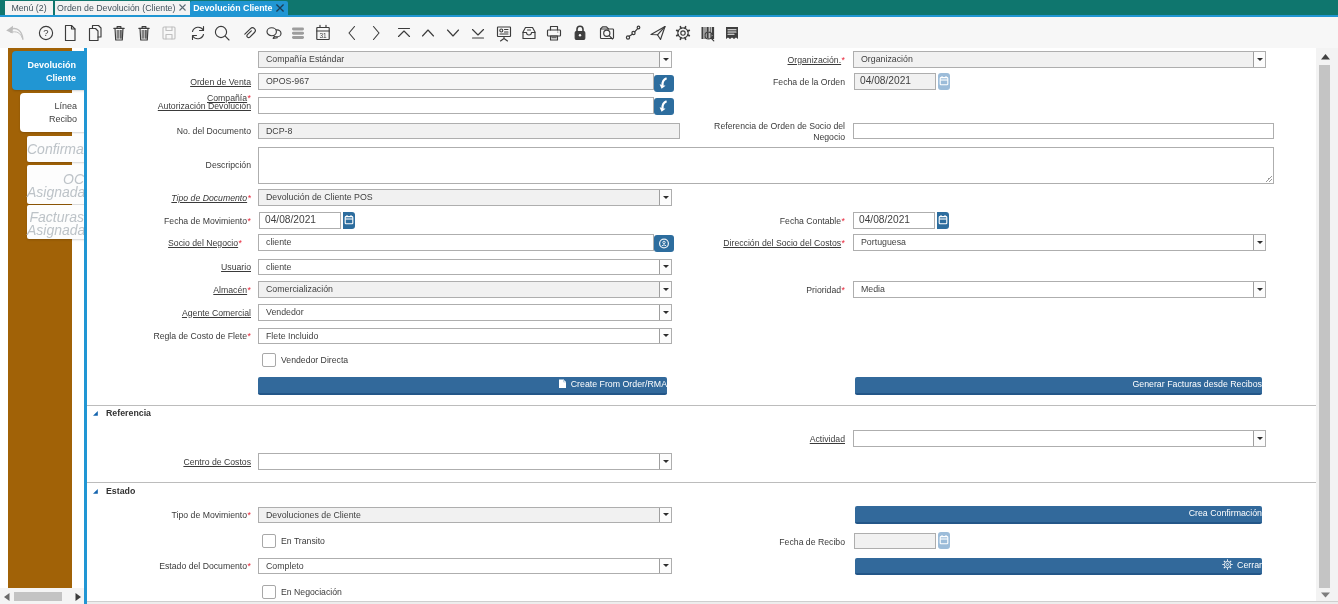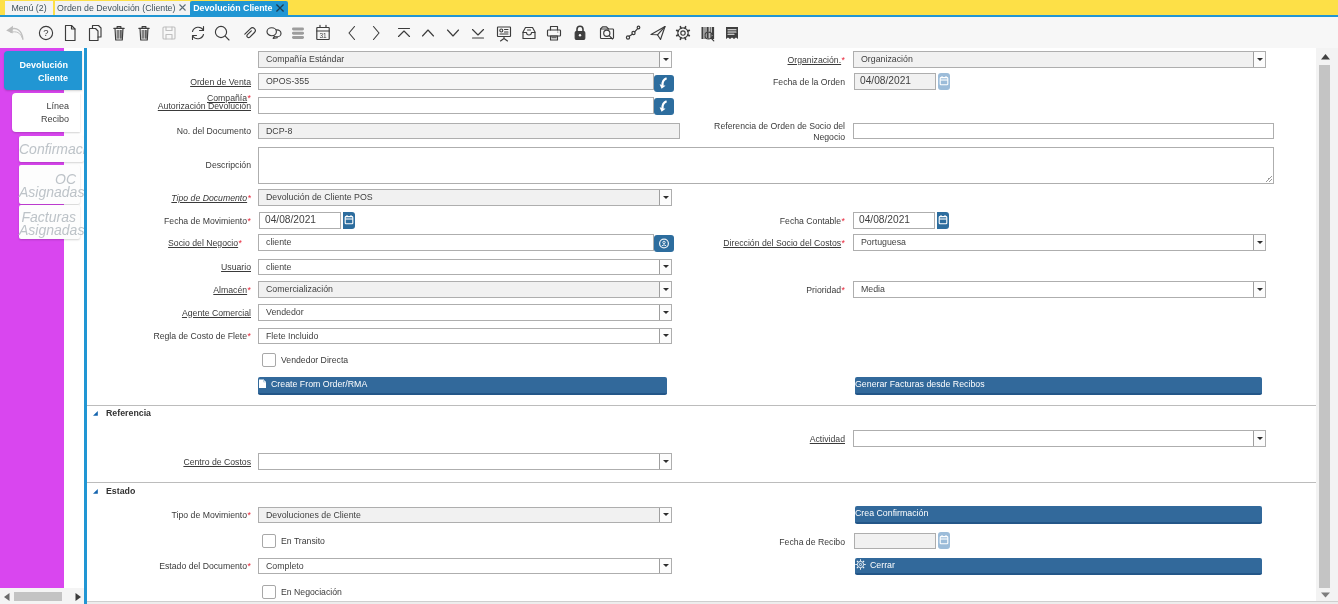--- a/index.html
+++ b/index.html
@@ -1,21 +1,21 @@
 <!DOCTYPE html>
 <html><head><meta charset="utf-8"><style>
 *{margin:0;padding:0;box-sizing:border-box}
 html,body{width:1338px;height:604px;overflow:hidden;background:#fff;
  font-family:"Liberation Sans",sans-serif;}
 .a{position:absolute}
-.tabbar{left:0;top:0;width:1338px;height:17px;background:#fde047;border-bottom:2px solid #2196d3}
+.tabbar{left:0;top:0;width:1338px;height:17px;background:#0f766e;border-bottom:2px solid #2196d3}
 .ttab{position:absolute;top:1px;height:14px;background:#f3f3f3;color:#41525c;font-size:8.8px;line-height:14px;text-align:center}
 .ttab.on{background:#2196d3;color:#fff;font-weight:bold;border-radius:2px 2px 0 0}
 .toolbar{left:0;top:17px;width:1338px;height:30.5px;background:#f7f7f7}
-.sidebar{left:0;top:47.5px;width:64px;height:540.5px;background:#d946ef}
+.sidebar{left:8px;top:47.5px;width:64px;height:540.5px;background:#a16207}
 .stab{position:absolute;left:12px;width:68px;background:#fff;border-radius:4px 0 0 4px;
  font-size:9px;color:#3f3f3f;text-align:right;padding:5px 11px 0 0;line-height:13px;
  box-shadow:0 1px 2px rgba(0,0,0,0.18)}
 .stab.on{left:3.8px;width:78.2px;background:#2196d3;color:#fff;font-weight:bold;padding-right:14px}
 .stab.dis{left:19px;width:61px;background:#fdfdfd;color:#bdc3c8;font-style:italic;
  font-size:14px;border-radius:2px;padding-right:4px}
 .blueline{left:84px;top:47.5px;width:2.5px;height:556.5px;background:#2196d3}
 .content{left:86.5px;top:47.5px;width:1229.5px;height:553px;background:#fff}
 .vscroll{left:1316px;top:47.5px;width:22px;height:556.5px;background:#f3f3f3}
 .vthumb{position:absolute;left:3px;top:17px;width:11px;height:523px;background:#c4c4c4}
@@ -29,21 +29,21 @@
  color:#3f3f3f;line-height:14px;padding-left:7px;white-space:nowrap;overflow:hidden}
 .gray{background:#f1f1f1}
 .lgray{background:#f6f6f6}
 .combo .arw{position:absolute;right:0;top:0;width:12px;height:14.5px;border-left:1px solid #9f9f9f;background:#fcfcfc}
 .combo .arw:after{content:"";position:absolute;left:2.5px;top:5.5px;border:3.2px solid transparent;border-top:3.4px solid #2e2e2e}
 .dt{font-size:10.2px;line-height:14px;padding-left:5px}
 .dbtn{position:absolute;width:12.5px;height:17px;background:#2d6d9e;border-radius:0 3px 3px 0}
 .dbtn.lt{background:#9cbcd9;border-radius:3px}
 .zbtn{position:absolute;width:20px;height:17px;background:#2d6d9e;border-radius:3px}
 .bb{position:absolute;height:17.5px;background:#32699b;border-bottom:2px solid #235688;border-radius:2px;
- color:#fff;font-size:8.8px;text-align:left;line-height:15.5px;white-space:nowrap}
+ color:#fff;font-size:8.8px;text-align:right;line-height:15.5px;white-space:nowrap}
 .ck{position:absolute;width:13.5px;height:14px;border:1px solid #a8a8a8;border-radius:2px;background:#fff}
 .cklb{position:absolute;font-size:8.7px;color:#3a3a3a;line-height:13px}
 .grule{position:absolute;left:87px;width:1229px;height:1px;background:#bcbcbc}
 .ghead{position:absolute;font-size:8.8px;font-weight:bold;color:#333;line-height:10px}
 .tx{position:absolute;border:1px solid #aeaeae;background:#fff}
 .tx:after{content:"";position:absolute;right:1px;bottom:1px;width:7px;height:7px;
  background:linear-gradient(135deg,transparent 50%,#9a9a9a 50%,#9a9a9a 58%,transparent 58%,transparent 72%,#9a9a9a 72%,#9a9a9a 80%,transparent 80%)}
 .ic{position:absolute;top:23px;width:20px;height:20px}
 </style></head><body>
 <div class="a tabbar">
@@ -82,21 +82,21 @@
     <svg class="a" style="left:4.5px;top:544.5px" width="9" height="6">
       <polygon points="0,0.5 9,0.5 4.5,5.5" fill="#7d7d7d"></polygon>
     </svg>
   </div>
 <div class="a bscroll"></div>
 <div class="lb" style="left:51px;top:54.9px;width:200px;margin-top:38px;"><u>Compañía</u><span class="rq">*</span></div>
 <div class="fd combo gray" style="left:258px;top:51.4px;width:414px">Compañía Estándar<span class="arw"></span></div>
 <div class="lb" style="left:645px;top:54.9px;width:200px;"><u>Organización.</u><span class="rq">*</span></div>
 <div class="fd combo gray" style="left:853px;top:51.4px;width:413px">Organización<span class="arw"></span></div>
 <div class="lb" style="left:51px;top:76.9px;width:200px;"><u>Orden de Venta</u></div>
-<div class="fd lgray" style="left:258px;top:73.4px;width:396px">OPOS-355</div>
+<div class="fd lgray" style="left:258px;top:73.4px;width:396px">OPOS-967</div>
 <div class="zbtn" style="left:653.5px;top:74.5px"><svg width="20" height="17" viewBox="0 0 20 17">
       <path d="M12.6 3.2 C9.4 4.4 8.3 7.2 8.6 10.2" fill="none" stroke="#fff" stroke-width="2.1"></path>
       <path d="M5.6 9.2 L7.6 13.8 L11.5 10.8 Z" fill="#fff"></path>
     </svg></div>
 <div class="lb" style="left:645px;top:76.9px;width:200px;">Fecha de la Orden</div>
 <div class="fd dt gray" style="left:854px;top:73.4px;width:82px">04/08/2021</div>
 <div class="dbtn lt" style="left:937.5px;top:72.9px"><svg width="12" height="17" viewBox="0 0 12 17">
       <rect x="2.2" y="4.6" width="7.6" height="7.2" rx="0.8" fill="none" stroke="#fff" stroke-width="1.1"></rect>
       <line x1="2.2" y1="7" x2="9.8" y2="7" stroke="#fff" stroke-width="1.1"></line>
       <line x1="4" y1="4.2" x2="4" y2="3" stroke="#fff" stroke-width="1"></line>

